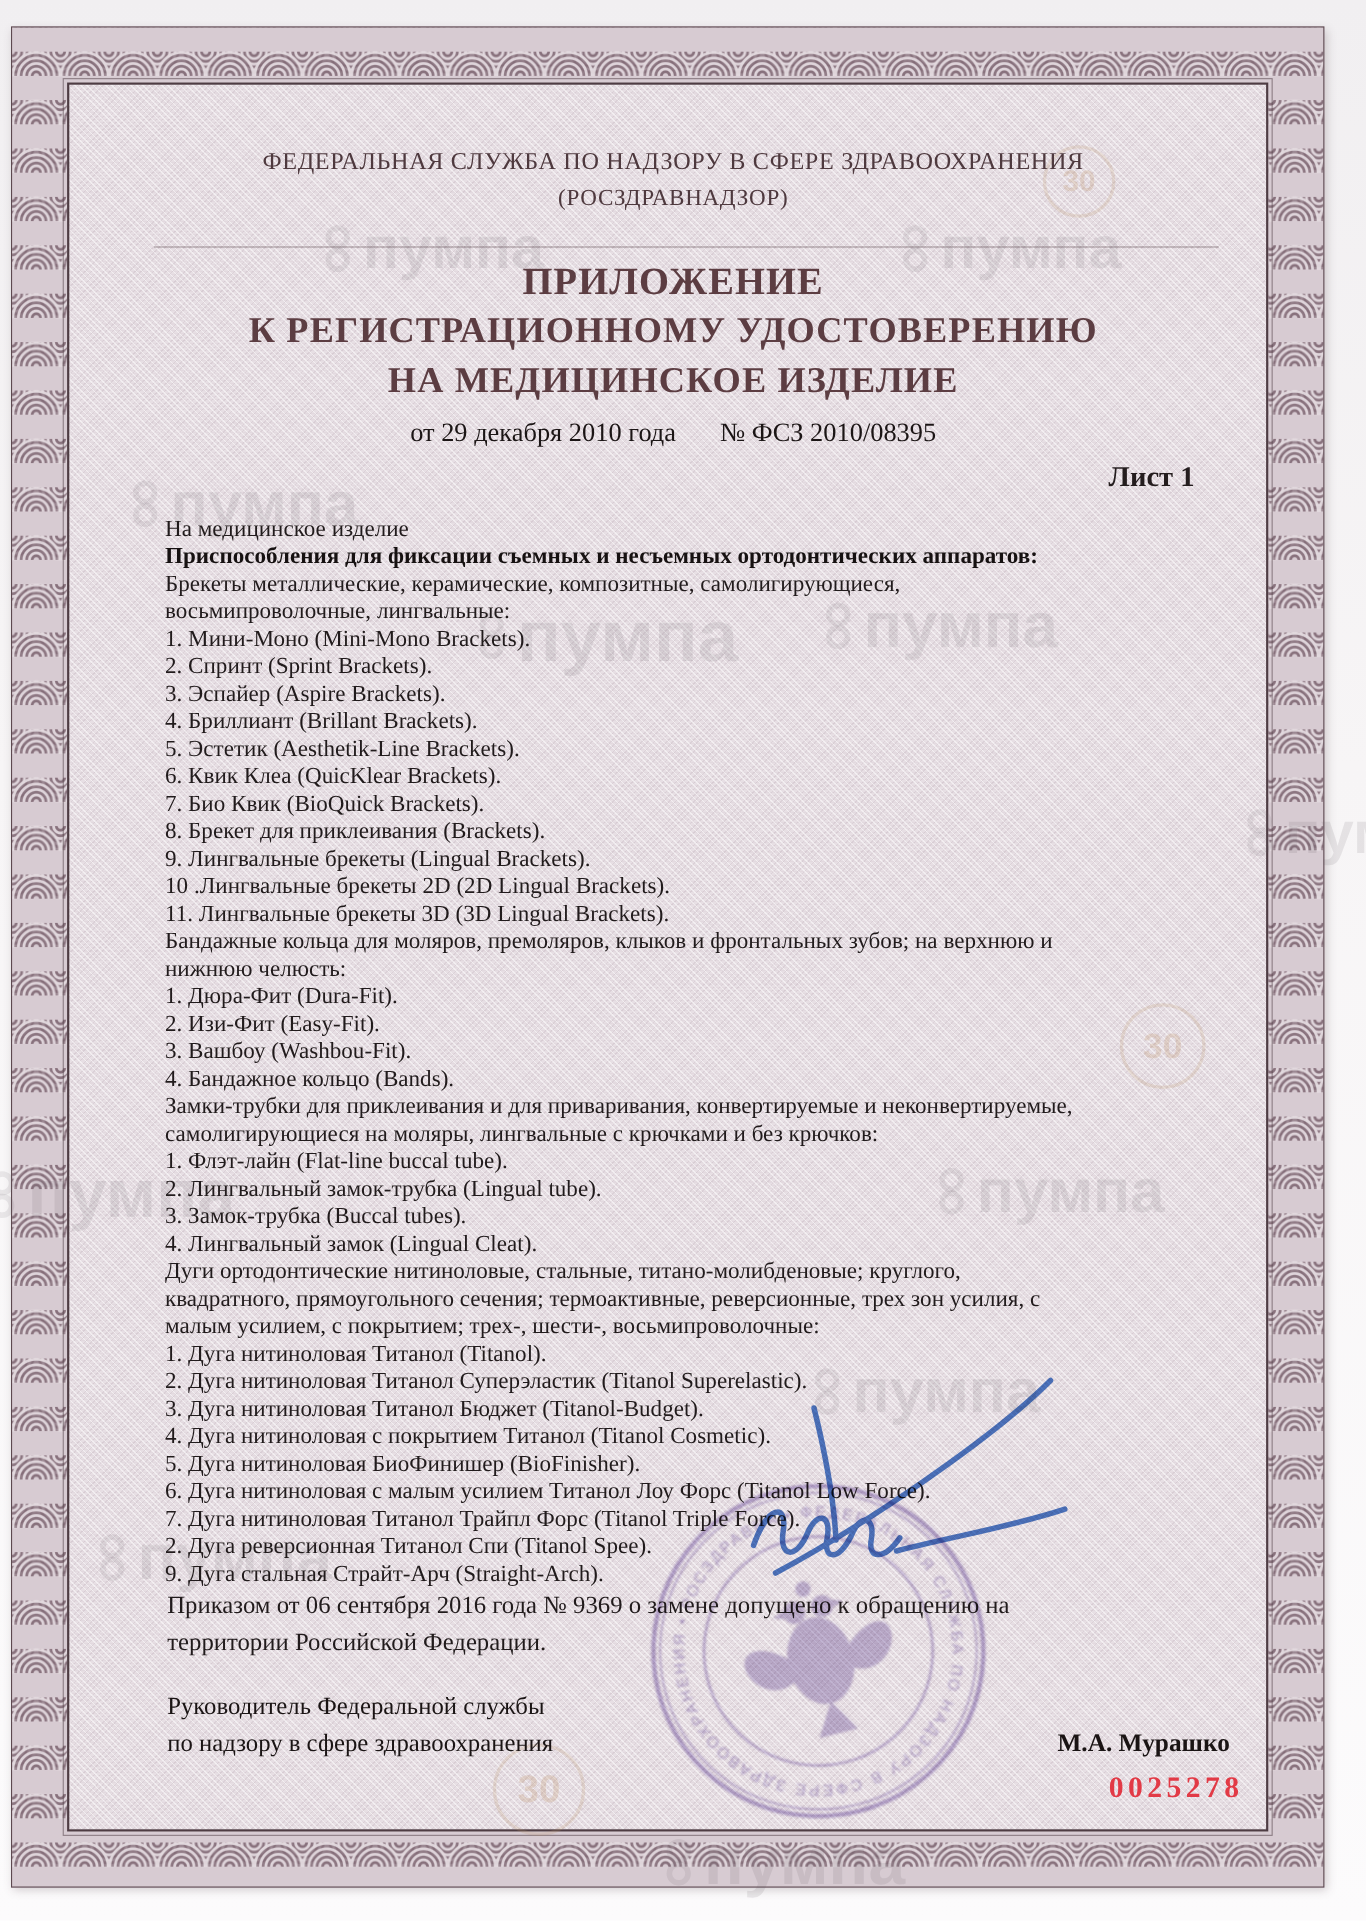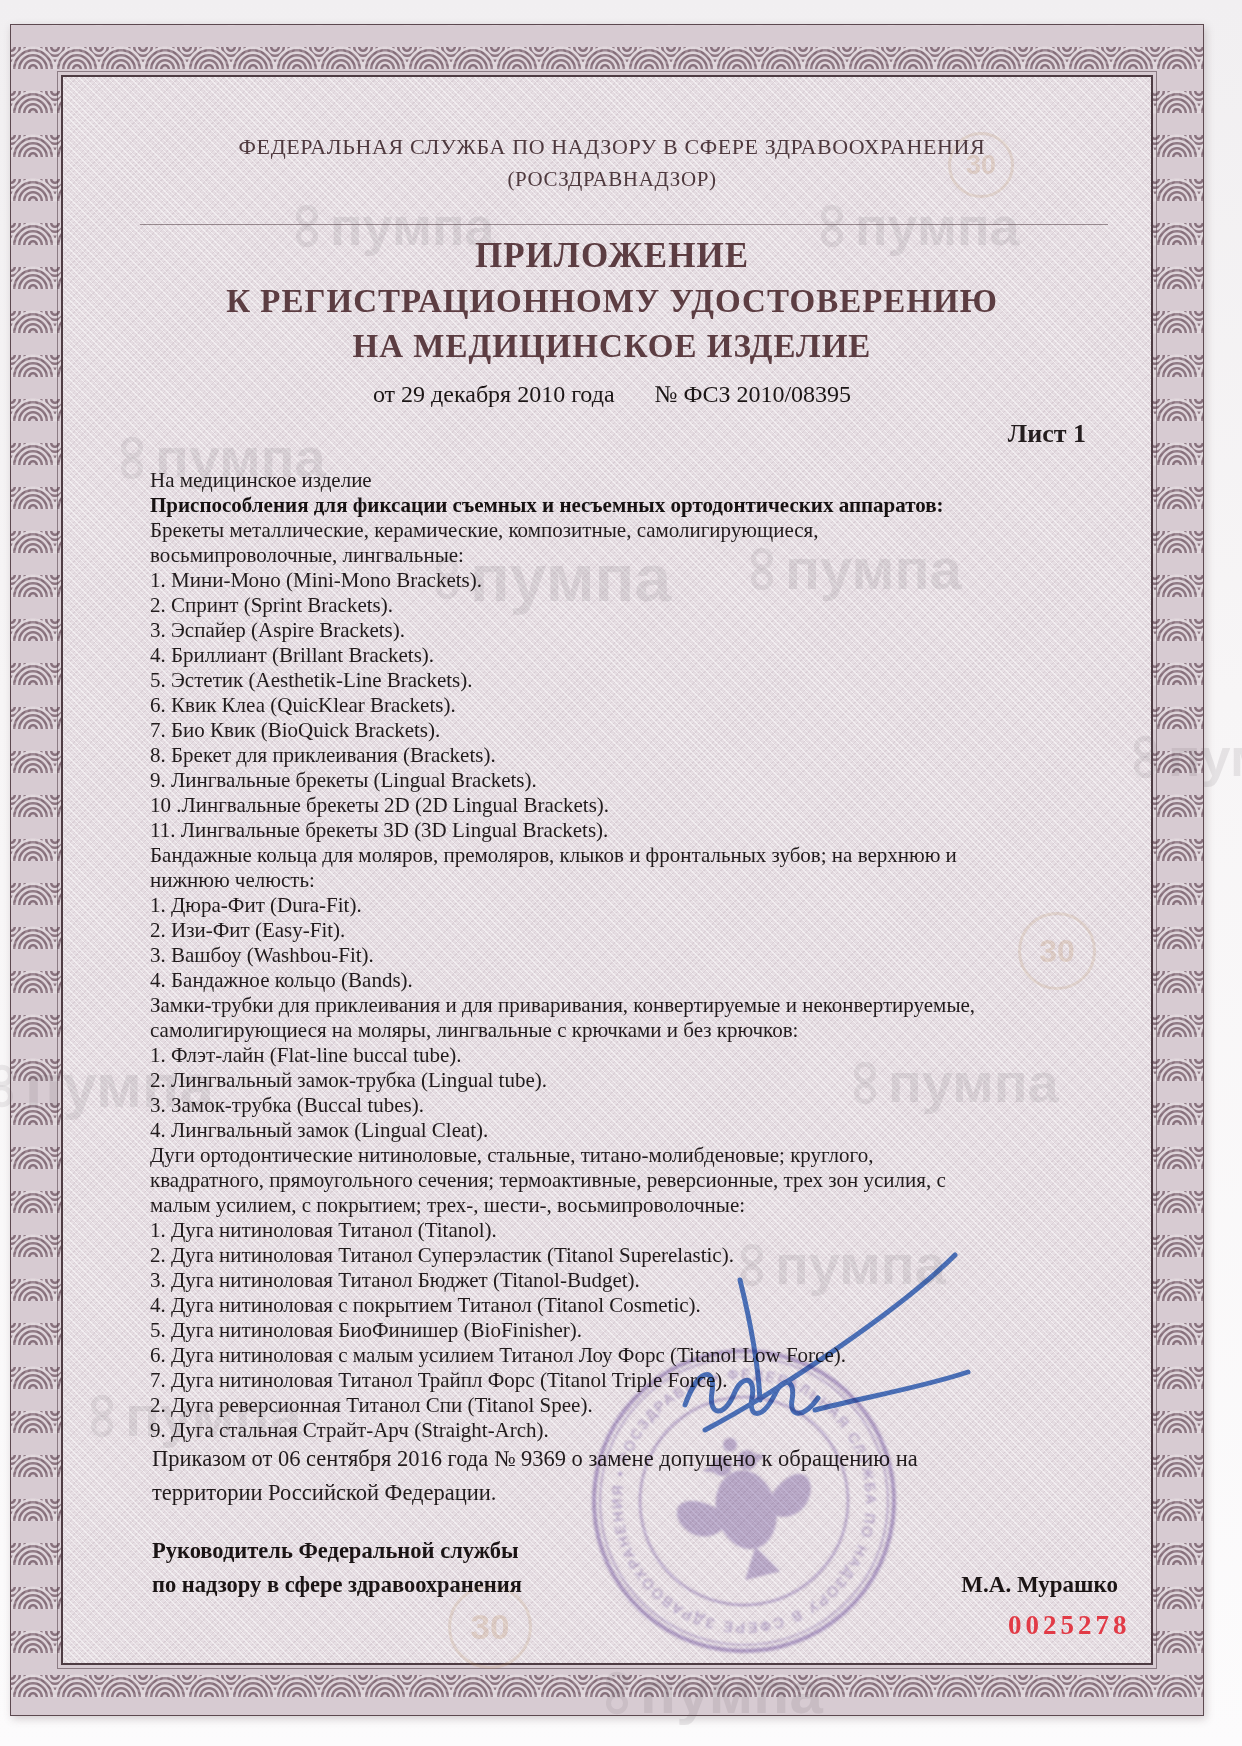--- a/index.html
+++ b/index.html
@@ -53,21 +53,21 @@
   .title.t3{top:328px;font-size:33px;}
   .dateline{position:absolute;top:381px;left:72px;width:1080px;display:flex;
     justify-content:center;gap:40px;font-weight:normal;color:#1b1515;font-size:24px;}
   .sheet{position:absolute;top:419px;right:156px;font-weight:bold;font-size:26px;color:#241d1e;}
   .body{position:absolute;top:468px;left:150px;width:975px;font-size:21px;color:#211b1c;}
   .body .line{height:25px;line-height:25px;white-space:nowrap;}
   .body .line.b{font-weight:bold;color:#161111;}
   .order{position:absolute;left:152px;font-size:22.5px;color:#211b1c;white-space:nowrap;}
   .order.o1{top:1446px;}
   .order.o2{top:1480px;}
-  .role{position:absolute;left:152px;font-weight:bold;font-size:22.5px;color:#1a1414;white-space:nowrap;}
+  .role{position:absolute;left:152px;font-weight:normal;font-size:22.5px;color:#1a1414;white-space:nowrap;}
   .role.r1{top:1538px;}
   .role.r2{top:1572px;}
   .signer{position:absolute;top:1572px;right:124px;font-weight:bold;font-size:23px;color:#1a1414;}
   .serial{position:absolute;top:1610px;left:1008px;font-family:Liberation Serif, serif;
     font-size:27px;letter-spacing:4px;color:#e23a46;font-weight:bold;}
   
   .stamp{position:absolute;left:583px;top:1340px;width:322px;height:322px;
     mix-blend-mode:multiply;opacity:.8;transform:rotate(-14deg);}
   .sig{position:absolute;left:590px;top:1240px;width:420px;height:210px;
     mix-blend-mode:multiply;}

